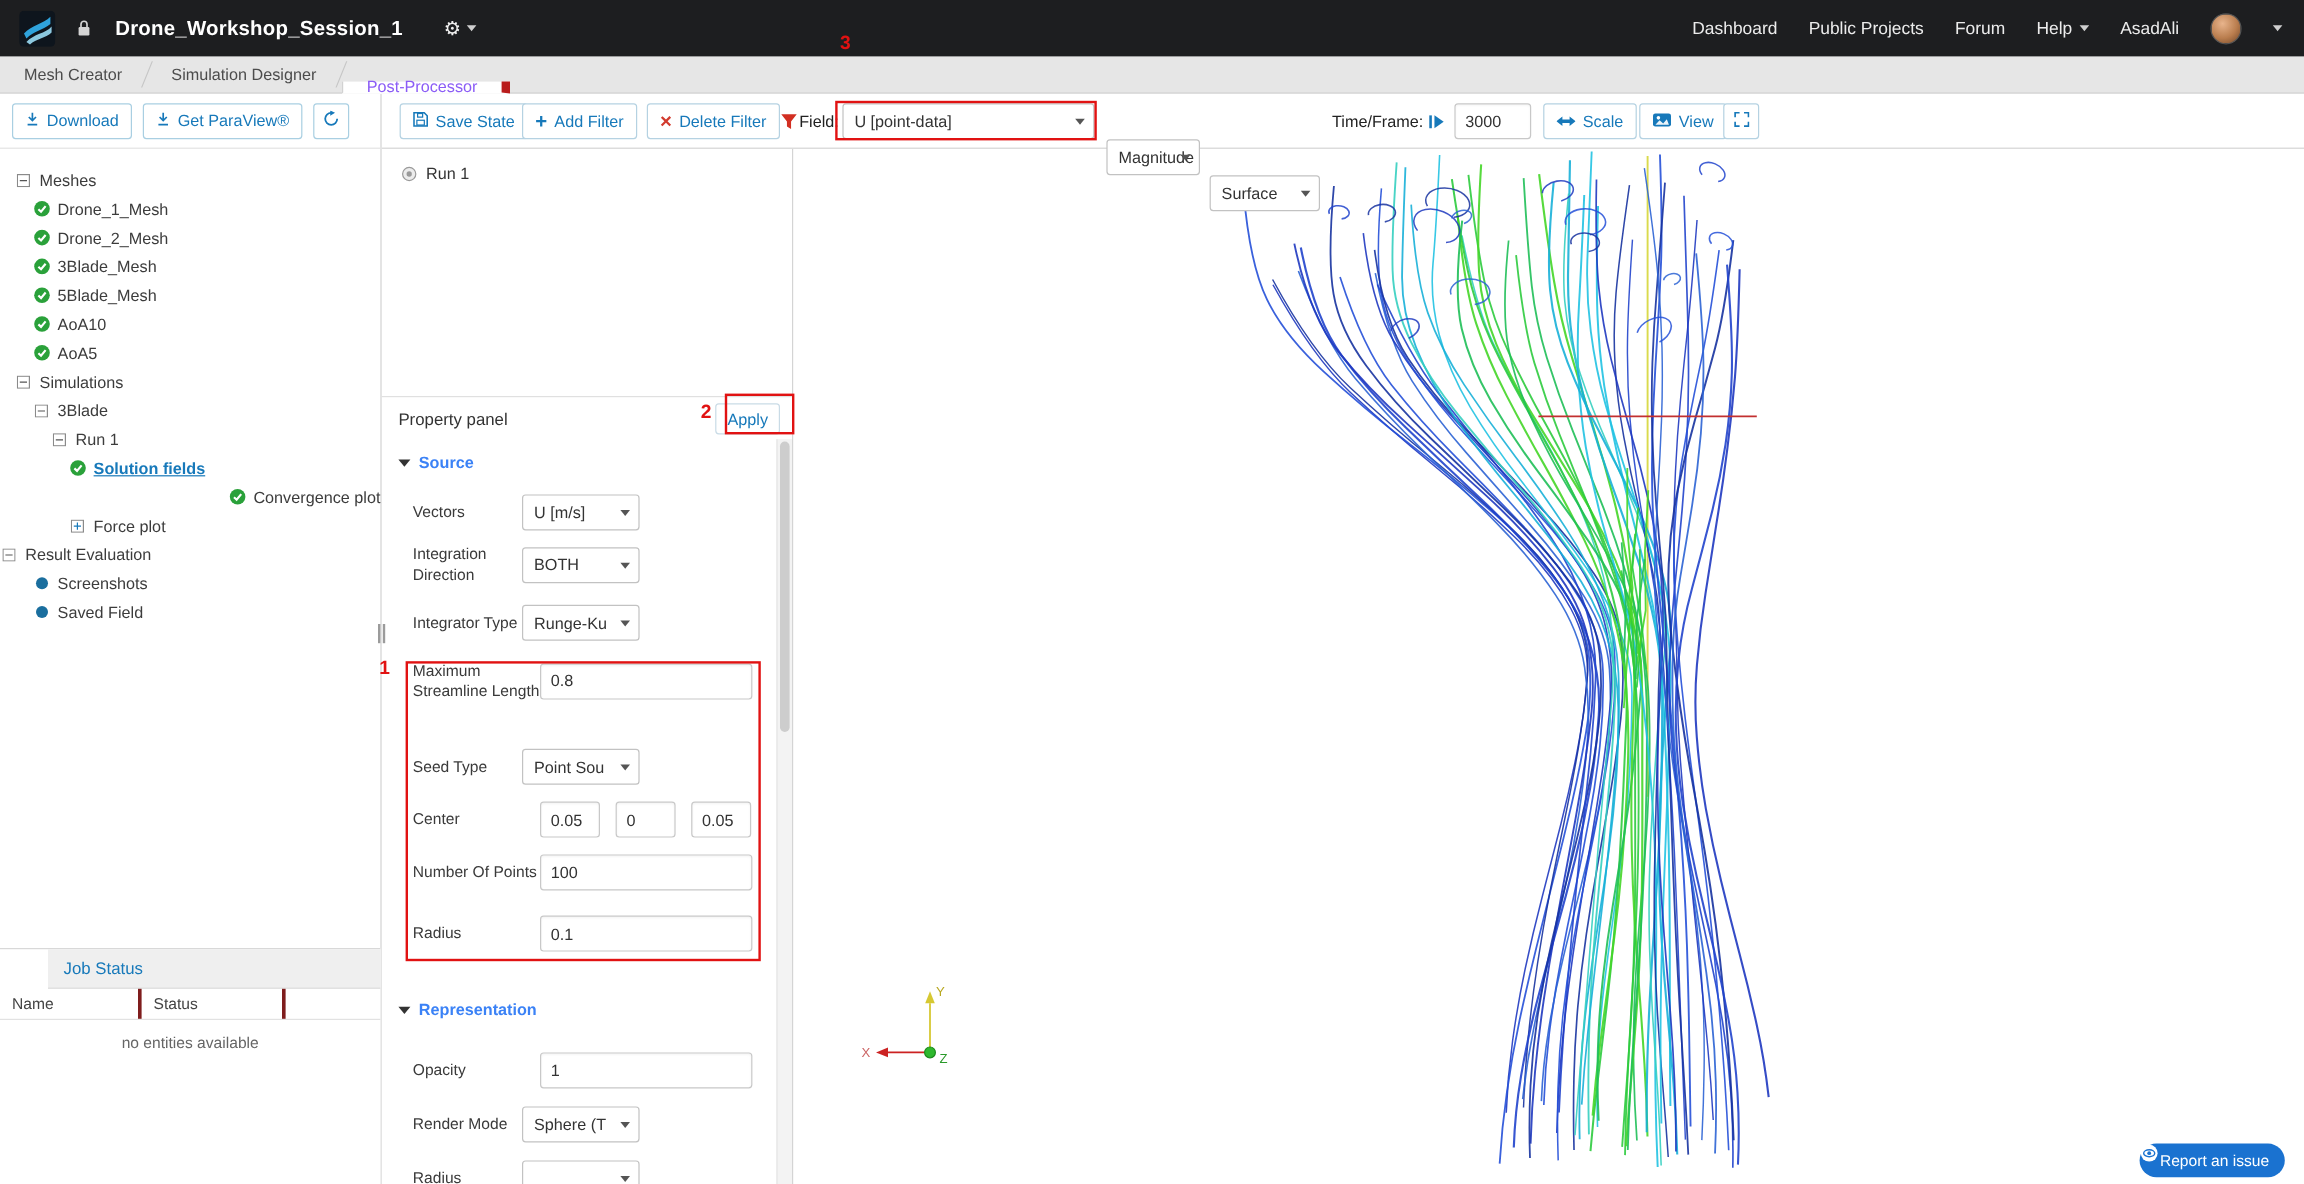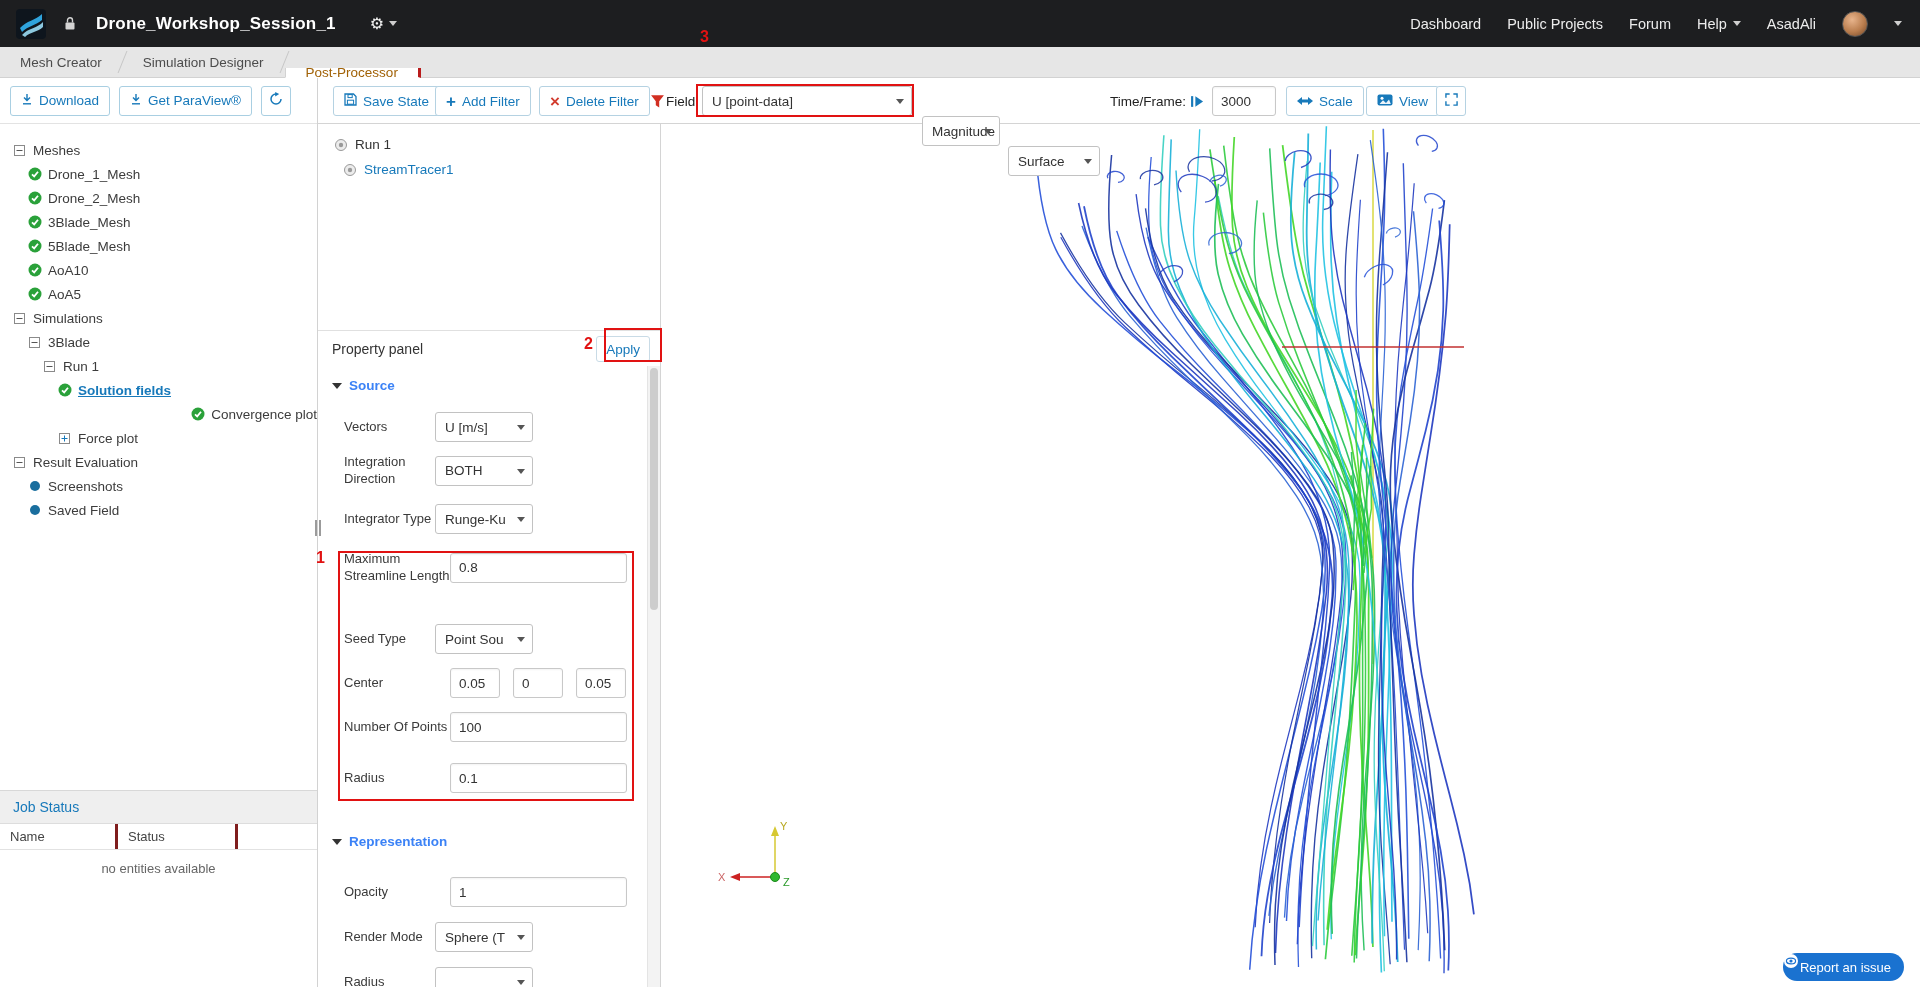--- a/index.html
+++ b/index.html
@@ -15,37 +15,37 @@
   .gear { font-size:16px; color:#f0f0f0; }
   .caret-down { display:inline-block; border-left:4px solid transparent; border-right:4px solid transparent; border-top:5px solid #cfcfcf; }
   .top-spacer { flex:1; }
   .top-nav { display:flex; align-items:center; gap:26px; margin-right:18px; font-size:14.5px; color:#ececec; }
   .top-link { cursor:pointer; display:flex; align-items:center; gap:6px; }
   .avatar { width:26px; height:26px; border-radius:50%; background:radial-gradient(circle at 38% 32%, #e8b48c 0%, #b97d4e 55%, #6e4426 100%); border:1px solid #555; cursor:pointer; }
 
   
   .tabbar { position:absolute; top:47px; left:0; right:0; height:31px; background:#e6e6e6; border-bottom:1px solid #d2d2d2; display:flex; align-items:stretch; z-index:15; }
   .tab { padding:0 20px; display:flex; align-items:center; font-size:13.5px; color:#4c4c4c; cursor:pointer; }
-  .tab.active { background:#fff; color:#a16207; border-left:1px solid #d2d2d2; border-right:3px solid #b91c1c; border-bottom:1px solid #fff; margin-bottom:-1px;margin-top:21px; }
+  .tab.active { background:#fff; color:#8b5cf6; border-left:1px solid #d2d2d2; border-right:7px solid #b91c1c; border-bottom:1px solid #fff; margin-bottom:-1px;margin-top:21px; }
   .tab-sep { width:1px; background:#c6c6c6; margin:4px 0; transform:skewX(-22deg); }
 
   
   .sidebar { position:absolute; top:78px; left:0; width:318px; bottom:0; background:#fff; border-right:1px solid #d2d2d2; z-index:10; }
   .side-actions { height:46px; display:flex; align-items:center; gap:9px; padding:0 10px; border-bottom:1px solid #e3e3e3; }
   .s-btn { display:flex; align-items:center; gap:6px; height:30px; padding:0 10px; border:1px solid #a9cfe2; border-radius:3px; background:#fff; color:#1779ba; font-size:13.5px; cursor:pointer; white-space:nowrap; }
   .s-btn.square { width:30px; padding:0; justify-content:center; }
   .tree { padding-top:14px; font-size:13.5px; color:#3c3c3c; }
   .tree-row { height:24px; display:flex; align-items:center; cursor:pointer; }
   .tree-icon { width:15px; height:15px; display:inline-flex; align-items:center; justify-content:center; margin-right:6px; flex:none; }
   .tree-row.selected .tree-label { color:#1779ba; font-weight:bold; text-decoration:underline; }
   .grip { position:absolute; left:315px; top:520px; width:7px; height:16px; display:flex; gap:2px; z-index:12; cursor:col-resize; }
   .grip i { width:2px; height:16px; background:#9b9b9b; display:block; }
 
   .job-status { position:absolute; left:0; right:0; top:712px; bottom:0; border-top:1px solid #d8d8d8; background:#fff; }
-  .job-header { height:33px; background:#efefef; color:#1779ba; font-size:14px; line-height:33px; padding:0 13px; border-bottom:1px solid #ddd; }
+  .job-header { height:33px; background:#efefef; color:#1779ba; font-size:14px; line-height:33px; padding:0 13px; border-bottom:1px solid #ddd;margin-left:40px; }
   .job-cols { display:flex; height:26px; border-bottom:1px solid #e2e2e2; font-size:13px; color:#444; }
   .job-col { padding:5px 10px; border-right:3px solid #7f1d1d; }
   .job-col.c1 { width:118px; } .job-col.c2 { width:120px; } .job-col.c3 { flex:1; border-right:none; }
   .job-empty { text-align:center; color:#666; font-size:13px; margin-top:11px; }
 
   
   .toolbar { position:absolute; left:318px; right:0; top:78px; height:46px; background:#fff; border-bottom:1px solid #d4d4d4; z-index:9; }
   .tb { position:absolute; top:8px; height:30px; }
   .tb-btn { display:flex; align-items:center; gap:6px; height:30px; padding:0 10px; border:1px solid #b5d2e2; border-radius:3px; background:#fff; color:#1779ba; font-size:13.5px; cursor:pointer; white-space:nowrap; }
   .tb-label { display:flex; align-items:center; height:30px; font-size:13.5px; color:#222; }
@@ -262,21 +262,21 @@
       <div class="tree-row" style="padding-left: 57px;">
         <span class="tree-icon">
           <svg width="11" height="11" viewBox="0 0 11 11">
             <rect x="0.5" y="0.5" width="10" height="10" fill="#fff" stroke="#8a8a8a"></rect>
             <line x1="2.5" y1="5.5" x2="8.5" y2="5.5" stroke="#1779ba"></line>
             <line x1="5.5" y1="2.5" x2="5.5" y2="8.5" stroke="#1779ba"></line>
           </svg>
         </span>
         <span class="tree-label">Force plot</span>
       </div>
-      <div class="tree-row" style="padding-left: 12px;">
+      <div class="tree-row" style="">
         <span class="tree-icon">
           <svg width="11" height="11" viewBox="0 0 11 11">
             <rect x="0.5" y="0.5" width="10" height="10" fill="#fff" stroke="#8a8a8a"></rect>
             <line x1="2.5" y1="5.5" x2="8.5" y2="5.5" stroke="#555"></line>
           </svg>
         </span>
         <span class="tree-label">Result Evaluation</span>
       </div>
       <div class="tree-row" style="padding-left: 27px;">
         <span class="tree-icon">
@@ -377,29 +377,20 @@
 <div class="middle">
   <div class="pipeline">
       <div class="pipe-row" style="padding-left: 0px;">
         <span style="display: inline-flex;">
           <svg width="14" height="14" viewBox="0 0 14 14">
             <circle cx="7" cy="7" r="5.5" fill="#ececec" stroke="#9a9a9a"></circle>
             <circle cx="7" cy="7" r="2.2" fill="#9a9a9a"></circle>
           </svg>
         </span>
         <span class="pipe-label">Run 1</span>
-      </div>
-      <div class="pipe-row active" style="padding-left: 9px;">
-        <span style="display: inline-flex;">
-          <svg width="14" height="14" viewBox="0 0 14 14">
-            <circle cx="7" cy="7" r="5.5" fill="#ececec" stroke="#9a9a9a"></circle>
-            <circle cx="7" cy="7" r="2.2" fill="#9a9a9a"></circle>
-          </svg>
-        </span>
-        <span class="pipe-label">StreamTracer1</span>
       </div>
     </div>
 
   <div class="prop-header">
     <span>Property panel</span>
     <button class="apply-btn">Apply</button>
   </div>
 
   <div class="prop-body">
     <div class="sec-header" style="top:12px">

